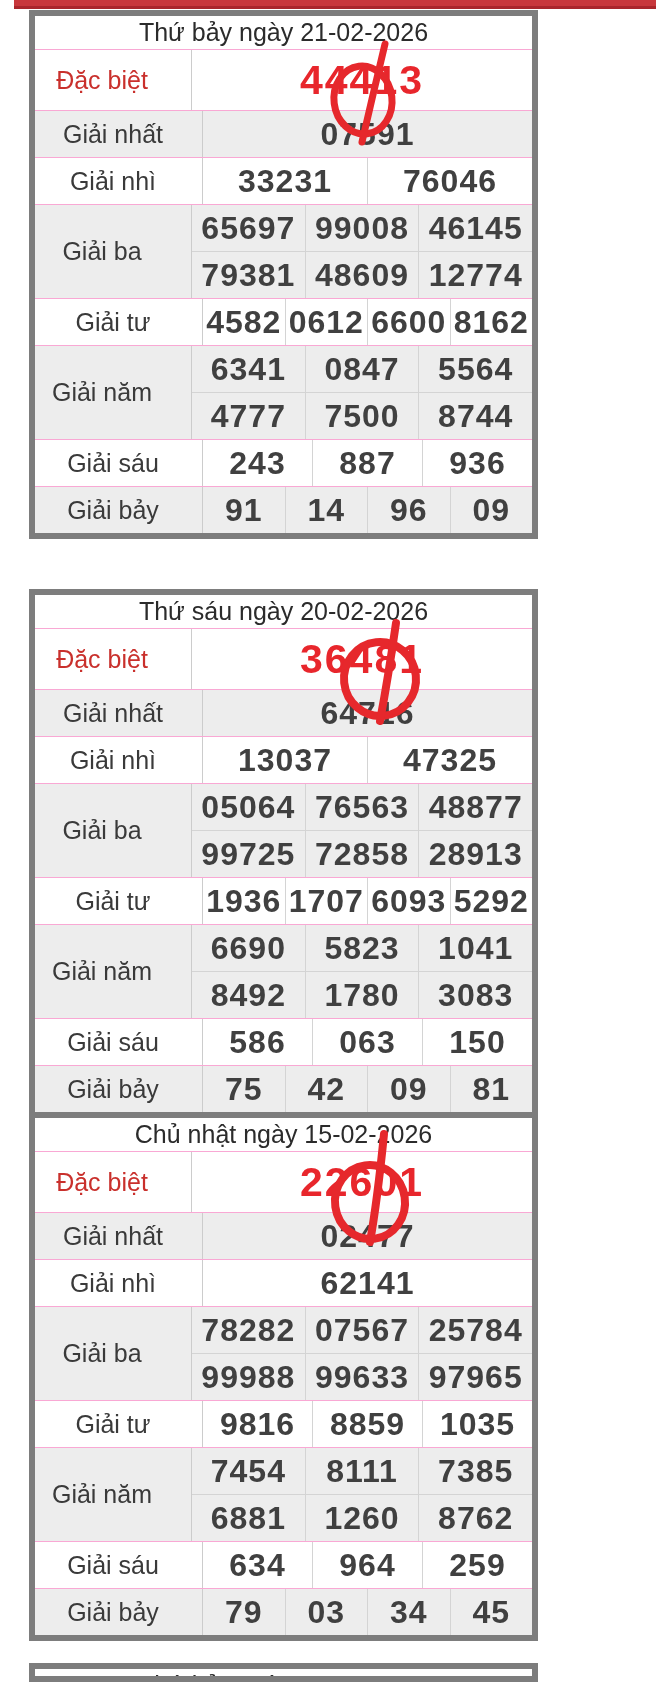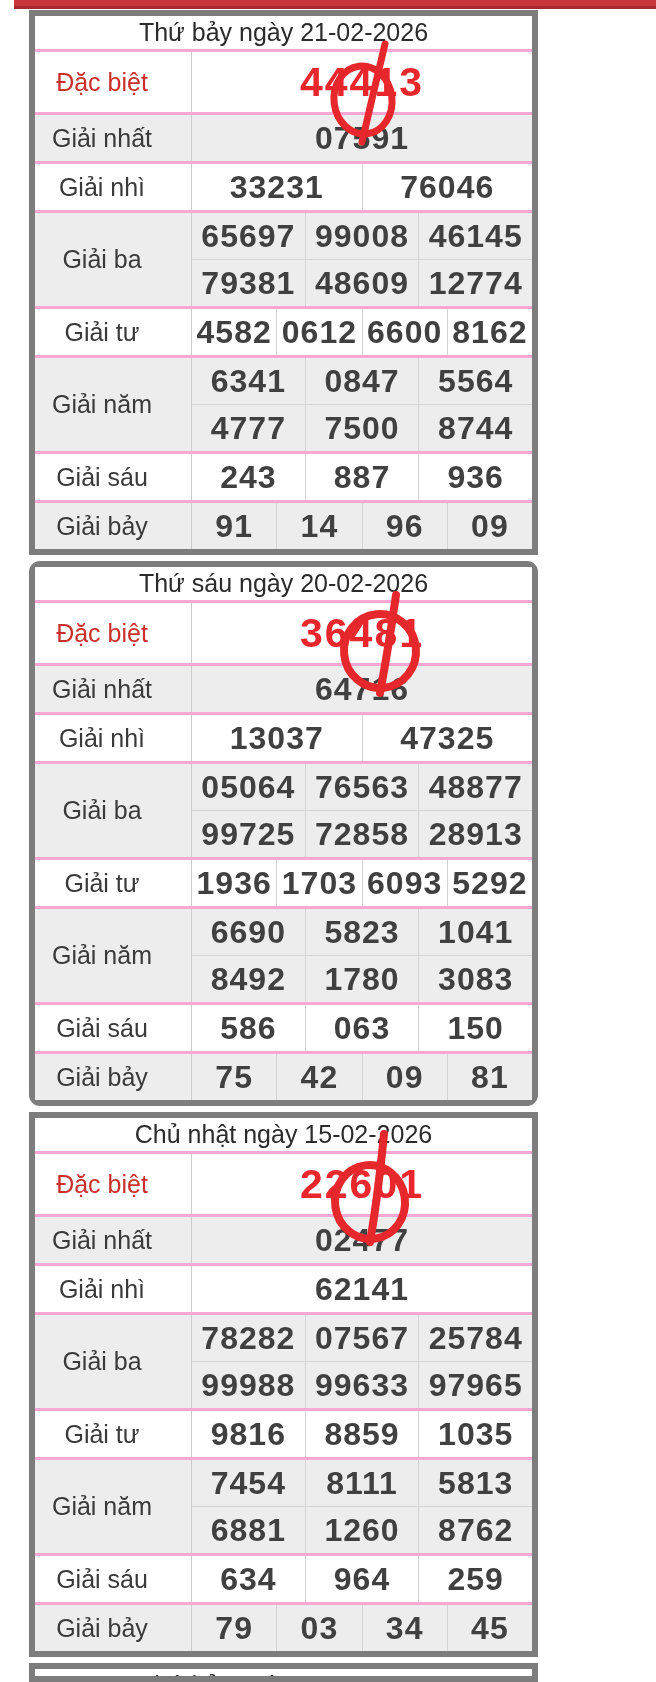--- a/index.html
+++ b/index.html
@@ -18,39 +18,39 @@
   }
 
   .lottery-table {
     position: absolute; left: 13px; width: 509px;
     border: 6px solid #7d7d7d;
     background: #ffffff;
     box-sizing: border-box;
     margin-left: 16px;
   }
   .t1 { top: 10px; }
-  .t2 { top: 561px; border-radius: 11px; }
+  .t2 { top: 589px; }
   .t3 { top: 1112px; }
   .t4 { top: 1663px; height: 19px; overflow: hidden; }
 
   .header-row {
     height: 33px;
     display: flex; align-items: center; justify-content: center;
     background: #ffffff;
     font-size: 25px; color: #2b2b2b;
   }
   .row {
     display: flex;
-    border-top: 3px solid #f9a8d4;
+    border-top: 1px solid #f9a8d4;
     background: #ffffff;
     gap: 22px;
   }
   .row.alt { background: #ededed; }
   .h60 { height: 60px; }
-  .h46 { height: 46px; }
+  .h46 { height: 46px; padding-left: 11px; }
   .h93 { height: 93px; }
 
   .label {
     width: 134px; flex: 0 0 134px;
     display: flex; align-items: center; justify-content: center;
     font-size: 25px; color: #3a3a3a;
   }
   .label.special { color: #c9302c; }
 
   .vals {
@@ -228,21 +228,21 @@
           <div class="cell">72858</div>
           <div class="cell">28913</div>
         </div>
       </div>
     </div>
     <div class="row h46">
       <div class="label">Giải tư</div>
       <div class="vals">
           <div class="subrow">
         <div class="cell">1936</div>
-        <div class="cell">1703</div>
+        <div class="cell">1707</div>
         <div class="cell">6093</div>
         <div class="cell">5292</div>
       </div>
         </div>
     </div>
     <div class="row h93 alt">
       <div class="label">Giải năm</div>
       <div class="vals">
         <div class="subrow">
           <div class="cell">6690</div>
@@ -337,21 +337,21 @@
         <div class="cell">1035</div>
       </div>
         </div>
     </div>
     <div class="row h93 alt">
       <div class="label">Giải năm</div>
       <div class="vals">
         <div class="subrow">
           <div class="cell">7454</div>
           <div class="cell">8111</div>
-          <div class="cell">5813</div>
+          <div class="cell">7385</div>
         </div>
         <div class="subrow">
           <div class="cell">6881</div>
           <div class="cell">1260</div>
           <div class="cell">8762</div>
         </div>
       </div>
     </div>
     <div class="row h46">
       <div class="label">Giải sáu</div>

